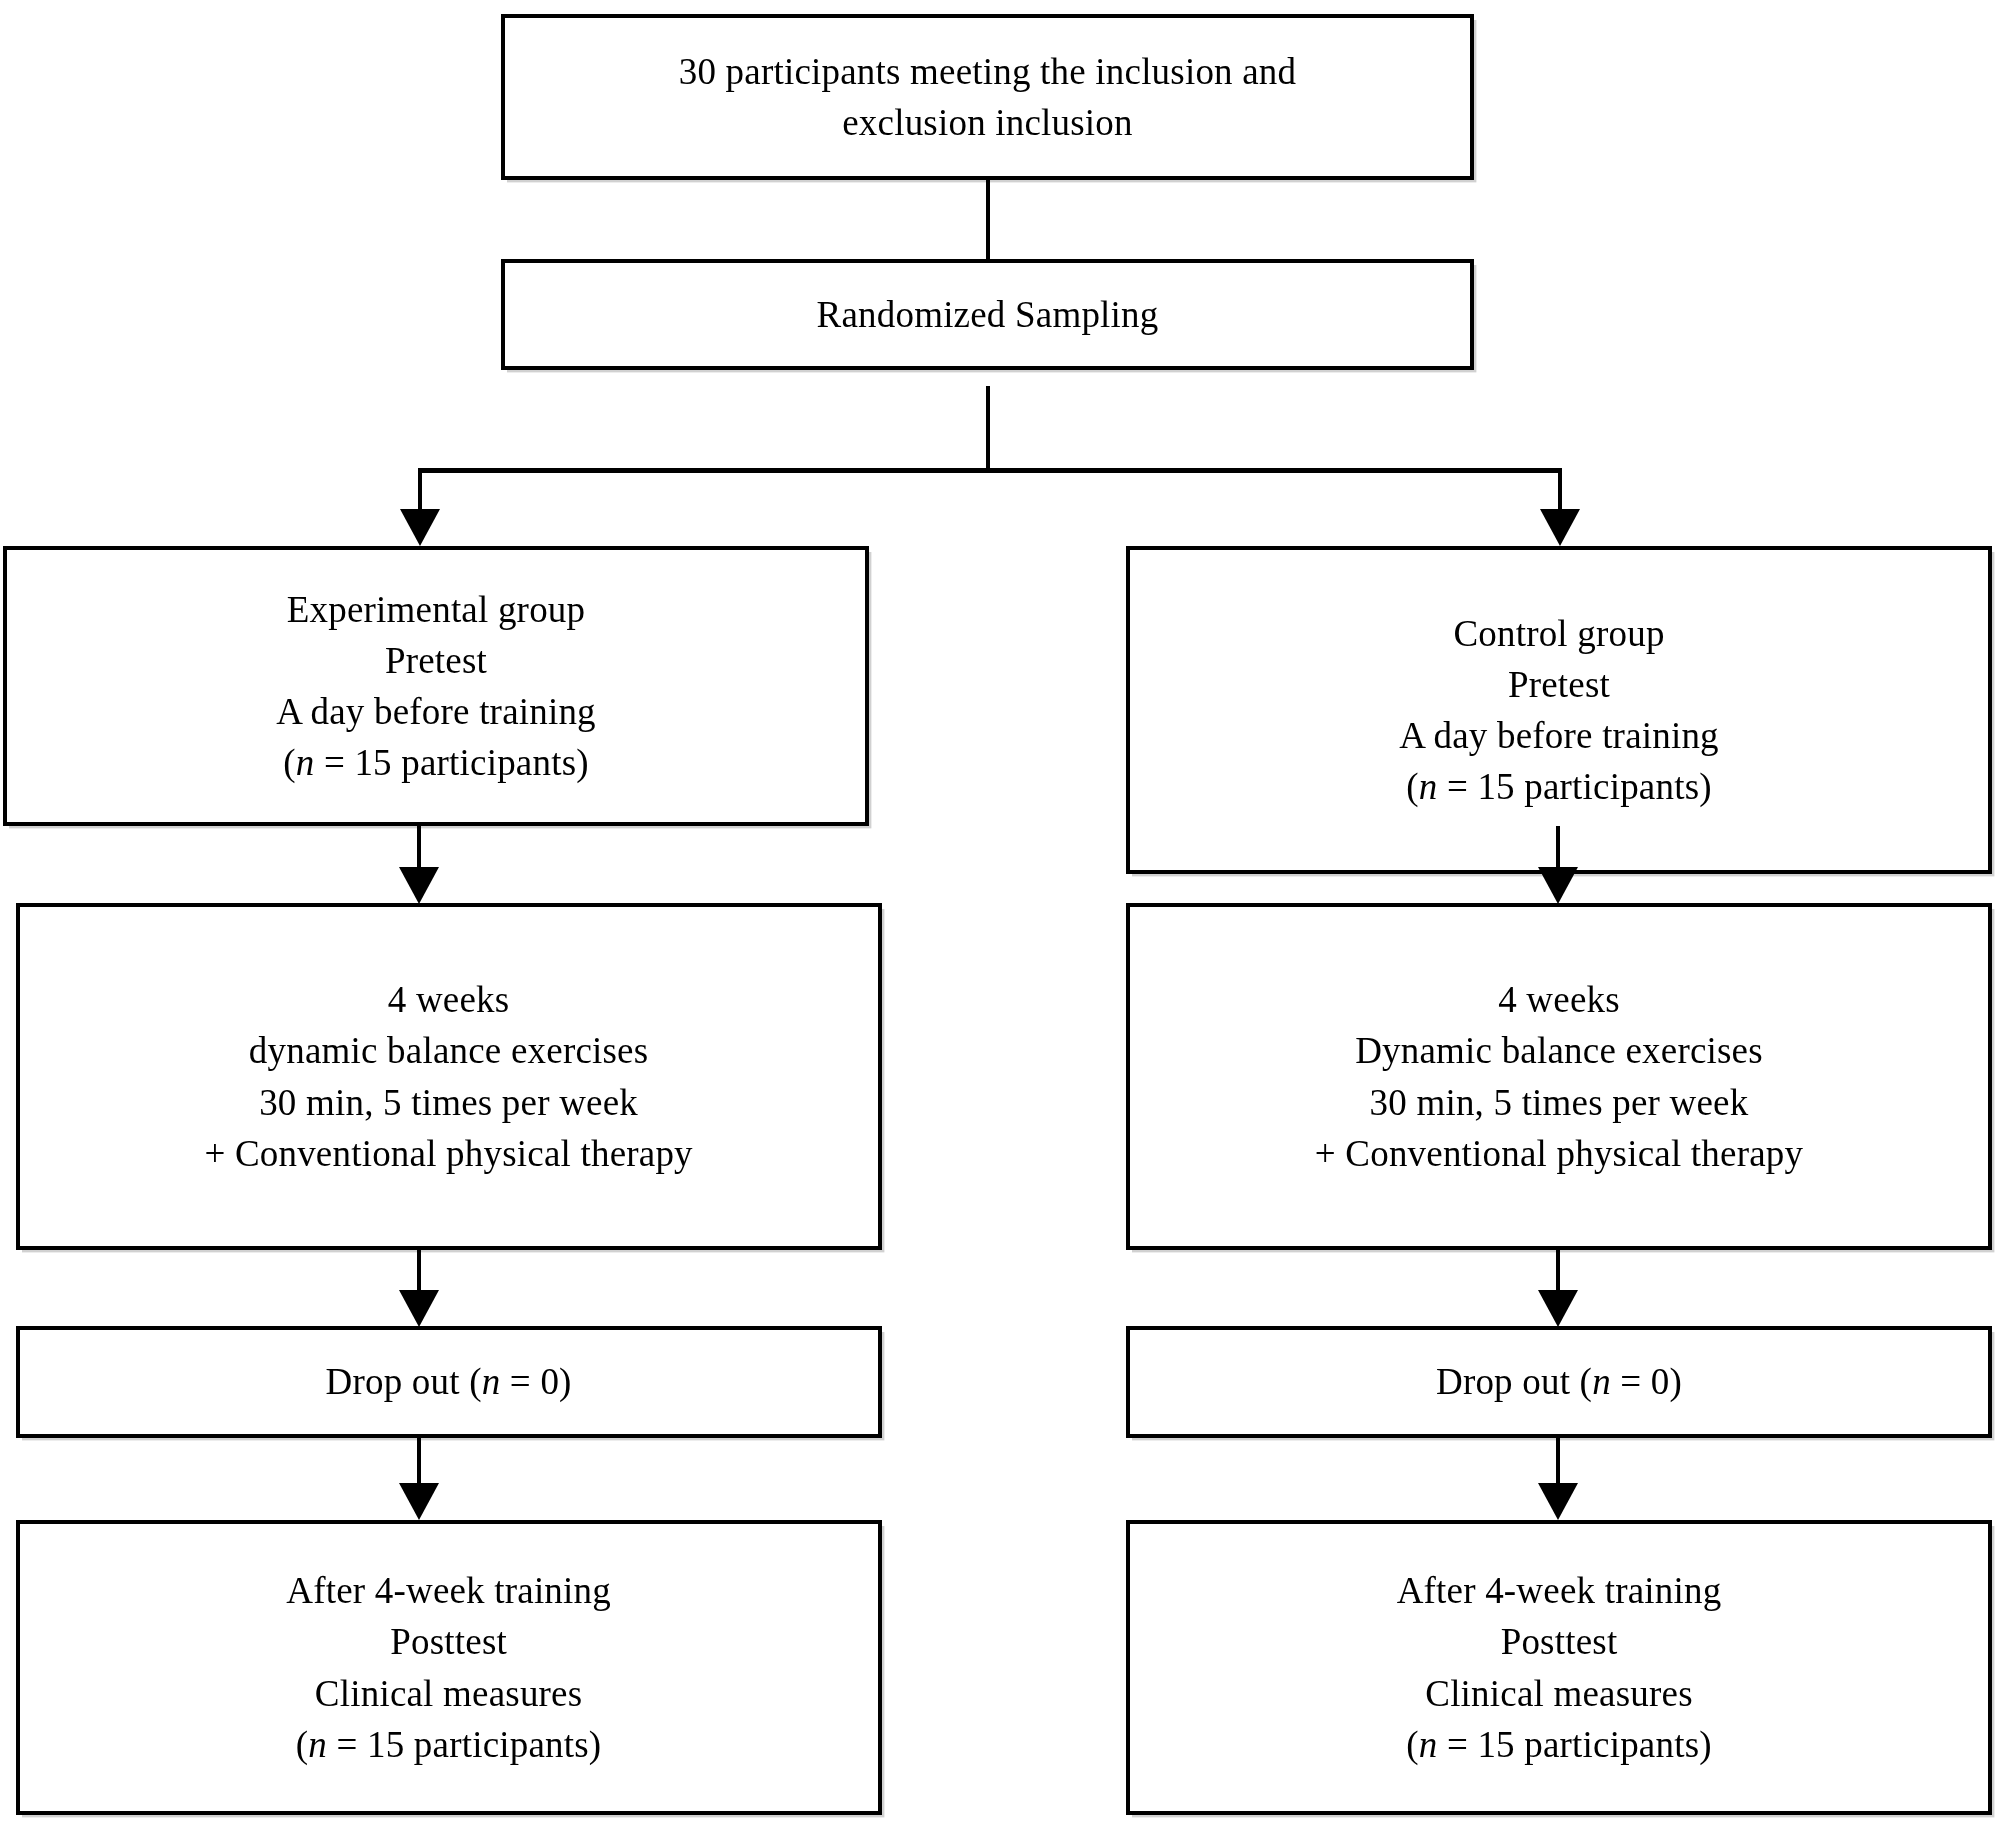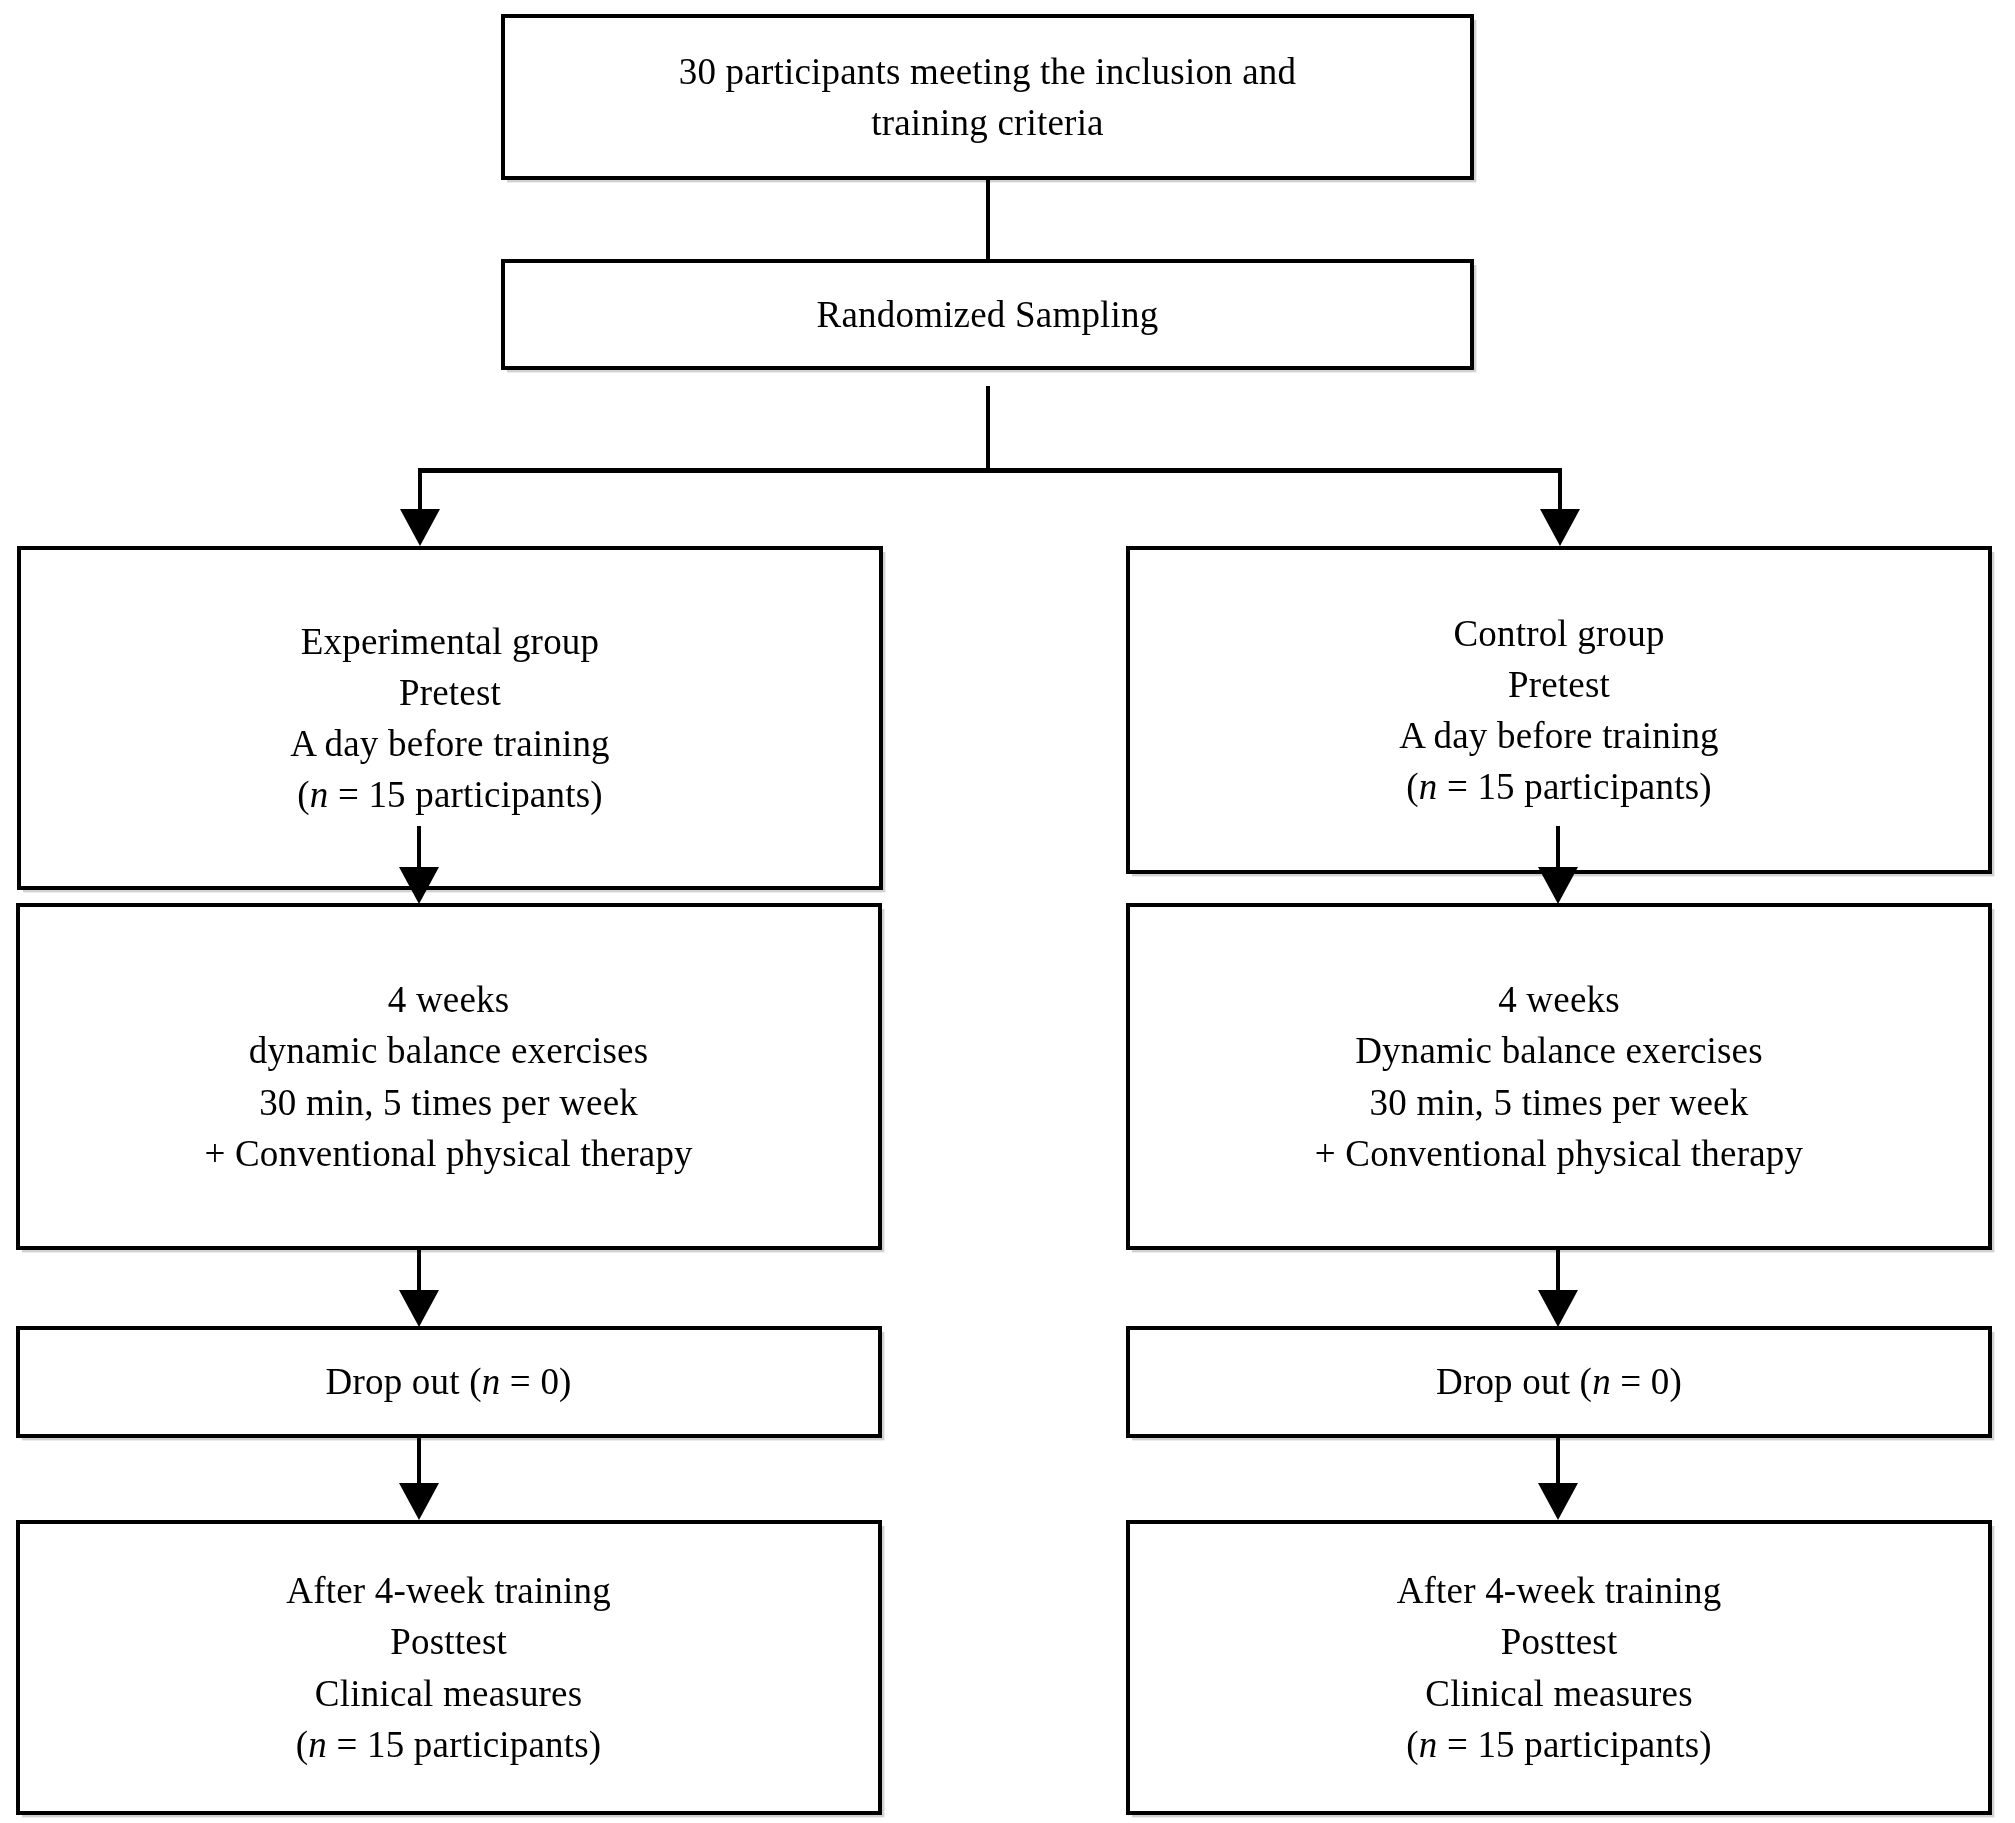--- a/index.html
+++ b/index.html
@@ -60,37 +60,37 @@
     border-top: 37px solid #000000;
   }
 </style>
 </head>
 <body>
 
 <div id="canvas">
 
   <div class="node" style="left:501px; top:13.8px; width:973px; height:166px;">
     <div class="line">30 participants meeting the inclusion and</div>
-    <div class="line">training criteria</div>
+    <div class="line">exclusion inclusion</div>
   </div>
 
   <div class="vline" style="left:986px; top:180px; height:79px;"></div>
 
   <div class="node" style="left:501px; top:259px; width:973px; height:111px;">
     <div class="line">Randomized Sampling</div>
   </div>
 
   <div class="vline" style="left:986px; top:386px; height:84px;"></div>
   <div class="hline" style="left:418px; top:468px; width:1144px;"></div>
   <div class="vline" style="left:418px; top:468px; height:41px;"></div>
   <div class="vline" style="left:1558px; top:468px; height:41px;"></div>
   <div class="arrow" style="left:400px; top:509px;"></div>
   <div class="arrow" style="left:1540px; top:509px;"></div>
 
-  <div class="node" style="left:17px; top:546px; width:866px; height:344px;">
+  <div class="node" style="left:3px; top:546px; width:866px; height:280px;">
     <div class="line">Experimental group</div>
     <div class="line">Pretest</div>
     <div class="line">A day before training</div>
     <div class="line"><span>(</span><span class="it">n</span><span> = 15 participants)</span></div>
   </div>
 
   <div class="vline" style="left:417px; top:826px; height:42px;"></div>
   <div class="arrow" style="left:399px; top:867px;"></div>
 
   <div class="node" style="left:15.6px; top:903px; width:866px; height:347px;">

